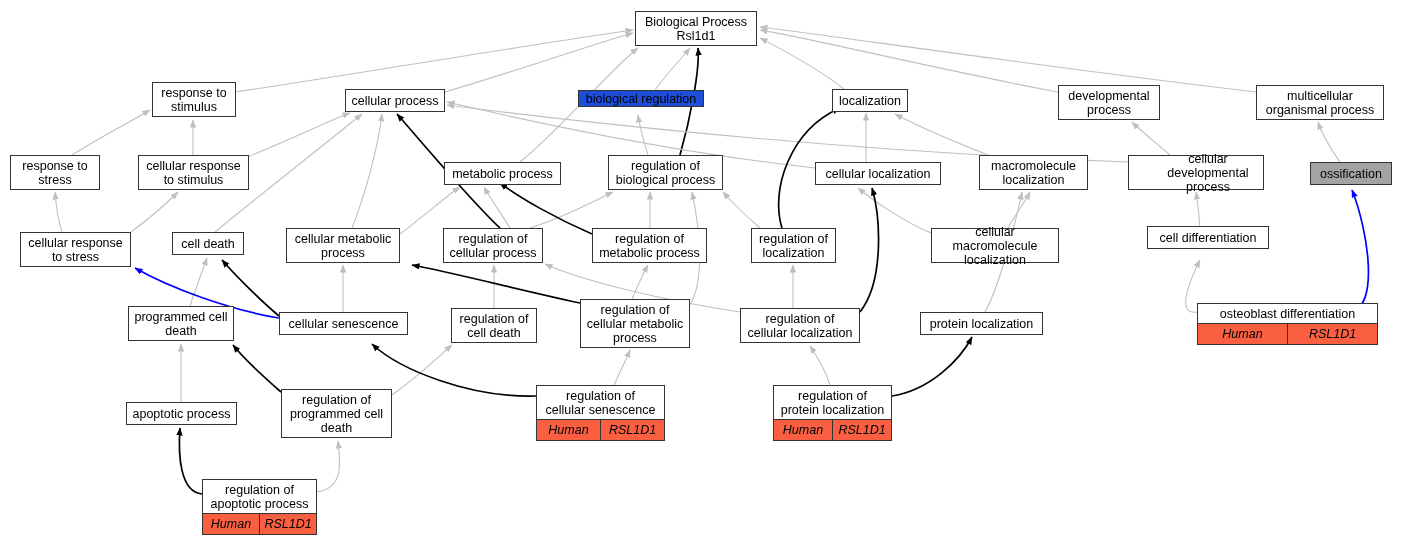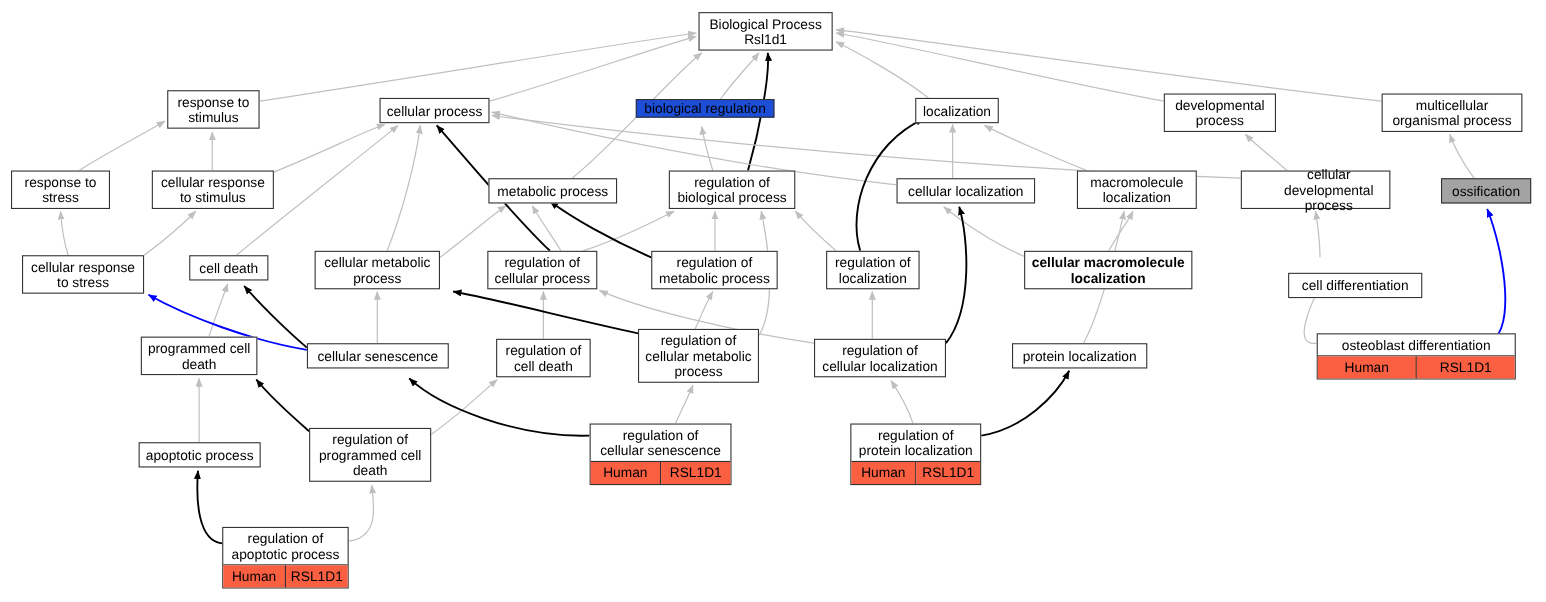--- a/index.html
+++ b/index.html
@@ -46,20 +46,21 @@
     display: flex;
     align-items: center;
     justify-content: center;
   }
   .annot {
     display: flex;
     flex-direction: row;
     border-top: 1.4px solid #333333;
     height: 20px;
     flex: 0 0 20px;
+    font-style: italic;
   }
   .annot-cell {
     flex: 1 1 50%;
     display: flex;
     align-items: center;
     justify-content: center;
     font-size: 12.5px;
     color: #000000;
     background: #fa5f42;
   }
@@ -215,25 +216,25 @@
 cellular process</div>
       </div>
       <div class="node" style="left: 592px; top: 228px; width: 115px; height: 35px; border-color: rgb(51, 51, 51); background: rgb(255, 255, 255);">
         <div class="node-label">regulation of
 metabolic process</div>
       </div>
       <div class="node" style="left: 751px; top: 228px; width: 85px; height: 35px; border-color: rgb(51, 51, 51); background: rgb(255, 255, 255);">
         <div class="node-label">regulation of
 localization</div>
       </div>
-      <div class="node" style="left: 931px; top: 228px; width: 153px; height: 35px; border-color: rgb(51, 51, 51); background: rgb(255, 255, 255); font-weight: bold;">
+      <div class="node" style="left: 931px; top: 228px; width: 128px; height: 35px; border-color: rgb(51, 51, 51); background: rgb(255, 255, 255);">
         <div class="node-label">cellular macromolecule
 localization</div>
       </div>
-      <div class="node" style="left: 1147px; top: 248px; width: 122px; height: 23px; border-color: rgb(51, 51, 51); background: rgb(255, 255, 255); margin-left: 24px;">
+      <div class="node" style="left: 1147px; top: 226px; width: 122px; height: 23px; border-color: rgb(51, 51, 51); background: rgb(255, 255, 255);">
         <div class="node-label">cell differentiation</div>
       </div>
       <div class="node" style="left: 128px; top: 306px; width: 106px; height: 35px; border-color: rgb(51, 51, 51); background: rgb(255, 255, 255);">
         <div class="node-label">programmed cell
 death</div>
       </div>
       <div class="node" style="left: 279px; top: 312px; width: 129px; height: 23px; border-color: rgb(51, 51, 51); background: rgb(255, 255, 255);">
         <div class="node-label">cellular senescence</div>
       </div>
       <div class="node" style="left: 451px; top: 308px; width: 86px; height: 35px; border-color: rgb(51, 51, 51); background: rgb(255, 255, 255);">

